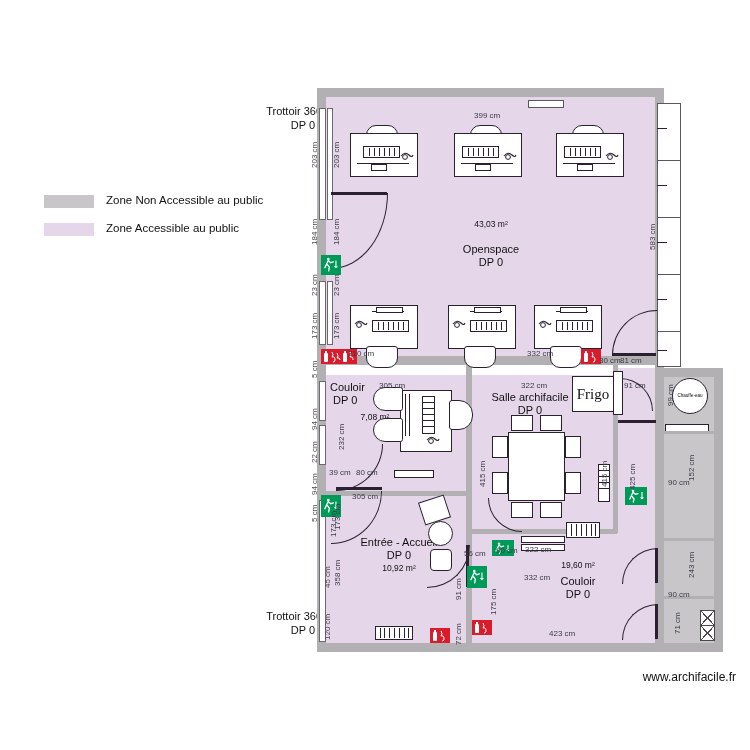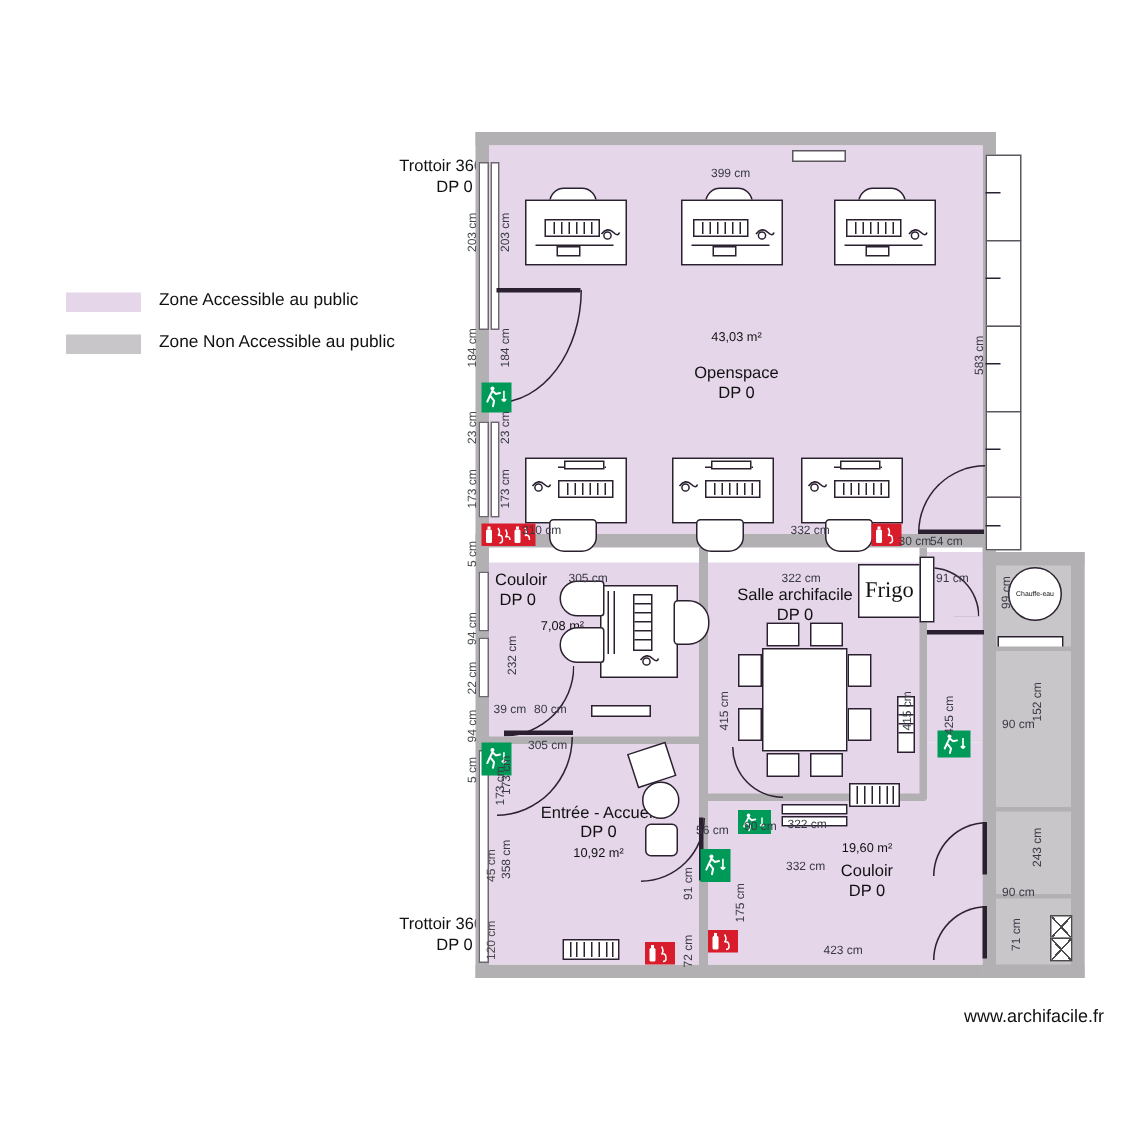--- a/index.html
+++ b/index.html
@@ -61,26 +61,26 @@
   .hatch{position:absolute;border:1px solid #4a4a4a;background:#fff;}
   .hatch:before,.hatch:after{content:"";position:absolute;left:0;right:0;top:0;bottom:0;
      background:linear-gradient(to bottom right,transparent 47%,#4a4a4a 47%,#4a4a4a 53%,transparent 53%);}
   .hatch:after{background:linear-gradient(to top right,transparent 47%,#4a4a4a 47%,#4a4a4a 53%,transparent 53%);}
 </style>
 </head>
 <body>
 
 <div id="legend" class="abs">
   <div class="legend-row">
+    <span class="legend-swatch" style="background:#c9c6c9"></span>
+    <span class="legend-label">Zone Non Accessible au public</span>
+  </div>
+  <div class="legend-row">
     <span class="legend-swatch" style="background:#e5d6ea"></span>
     <span class="legend-label">Zone Accessible au public</span>
-  </div>
-  <div class="legend-row">
-    <span class="legend-swatch" style="background:#c9c6c9"></span>
-    <span class="legend-label">Zone Non Accessible au public</span>
   </div>
 </div>
 
 <div class="outside" style="left:228px;top:104px;width:150px;">
   <div>Trottoir 360 cm</div>
   <div>DP 0</div>
 </div>
 <div class="outside" style="left:228px;top:609px;width:150px;">
   <div>Trottoir 360 cm</div>
   <div>DP 0</div>
@@ -462,21 +462,21 @@
   <div class="dim v" style="left:337px;top:450px;">232 cm</div>
   <div class="dim" style="left:329px;top:468px;">39 cm</div>
   <div class="dim" style="left:356px;top:468px;">80 cm</div>
   <div class="dim" style="left:352px;top:492px;">305 cm</div>
 
   <div class="dim" style="left:521px;top:381px;">322 cm</div>
   <div class="dim v" style="left:478px;top:487px;">415 cm</div>
   <div class="dim v" style="left:600px;top:487px;">415 cm</div>
   <div class="dim v" style="left:628px;top:490px;">425 cm</div>
 
-  <div class="dim" style="left:620px;top:356px;">54 cm</div>
+  <div class="dim" style="left:620px;top:356px;">81 cm</div>
   <div class="dim" style="left:599px;top:356px;">30 cm</div>
   <div class="dim" style="left:624px;top:381px;">91 cm</div>
   <div class="dim v" style="left:666px;top:406px;">99 cm</div>
   <div class="dim v" style="left:687px;top:481px;">152 cm</div>
   <div class="dim" style="left:668px;top:478px;">90 cm</div>
   <div class="dim v" style="left:687px;top:578px;">243 cm</div>
   <div class="dim" style="left:668px;top:590px;">90 cm</div>
   <div class="dim v" style="left:673px;top:634px;">71 cm</div>
 
   <div class="dim" style="left:496px;top:546px;">90 cm</div>

